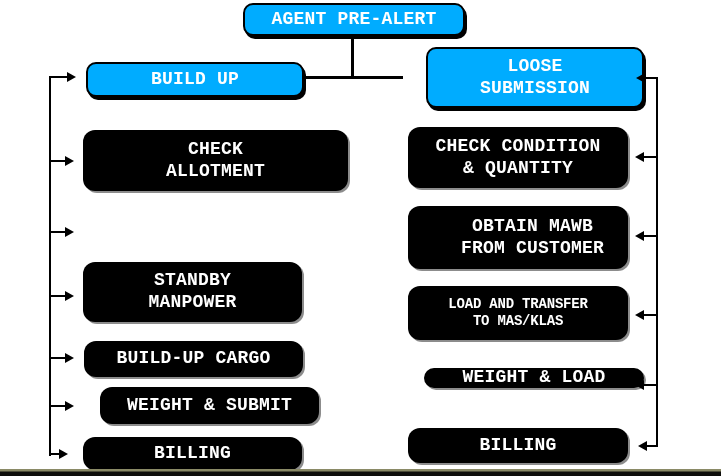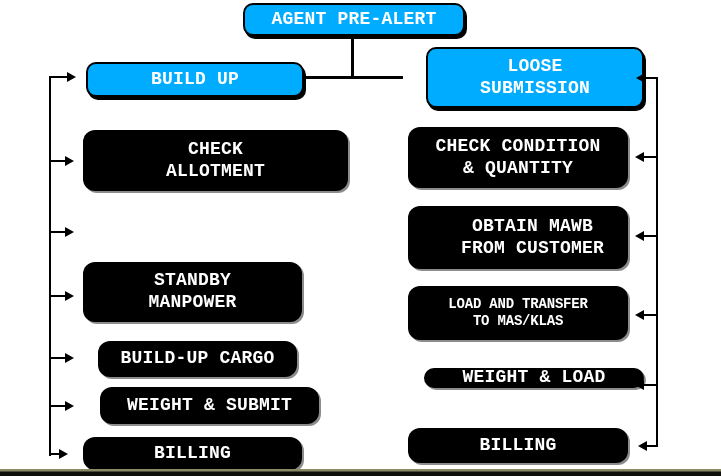--- a/index.html
+++ b/index.html
@@ -51,21 +51,21 @@
   <div class="line" style="left:303px; top:76px; width:100px; height:3px;"></div>
 
   <div class="box blue" style="left:86px; top:62px; width:218px; height:35px;">BUILD UP</div>
   <div class="box blue" style="left:426px; top:47px; width:218px; height:61px;">LOOSE
 SUBMISSION</div>
 
   <div class="box black" style="left:83px; top:130px; width:265px; height:61px;">CHECK
 ALLOTMENT</div>
   <div class="box black" style="left:83px; top:262px; width:219px; height:60px;">STANDBY
 MANPOWER</div>
-  <div class="box black" style="left:98px; top:341px; width:199px; height:36px;">BUILD-UP CARGO</div>
+  <div class="box black" style="left:84px; top:341px; width:219px; height:36px;">BUILD-UP CARGO</div>
   <div class="box black" style="left:100px; top:387px; width:219px; height:37px;">WEIGHT &amp; SUBMIT</div>
   <div class="box black" style="left:83px; top:437px; width:219px; height:33px;">BILLING</div>
 
   <div class="box black" style="left:408px; top:127px; width:220px; height:61px;">CHECK CONDITION
 &amp; QUANTITY</div>
   <div class="box black" style="left:408px; top:206px; width:220px; height:63px;padding-left:29px;">OBTAIN MAWB
 FROM CUSTOMER</div>
   <div class="box black small-text" style="left:408px; top:286px; width:220px; height:54px;">LOAD AND TRANSFER
 TO MAS/KLAS</div>
   <div class="box black" style="left:424px; top:368px; width:220px; height:20px;">WEIGHT &amp; LOAD</div>

